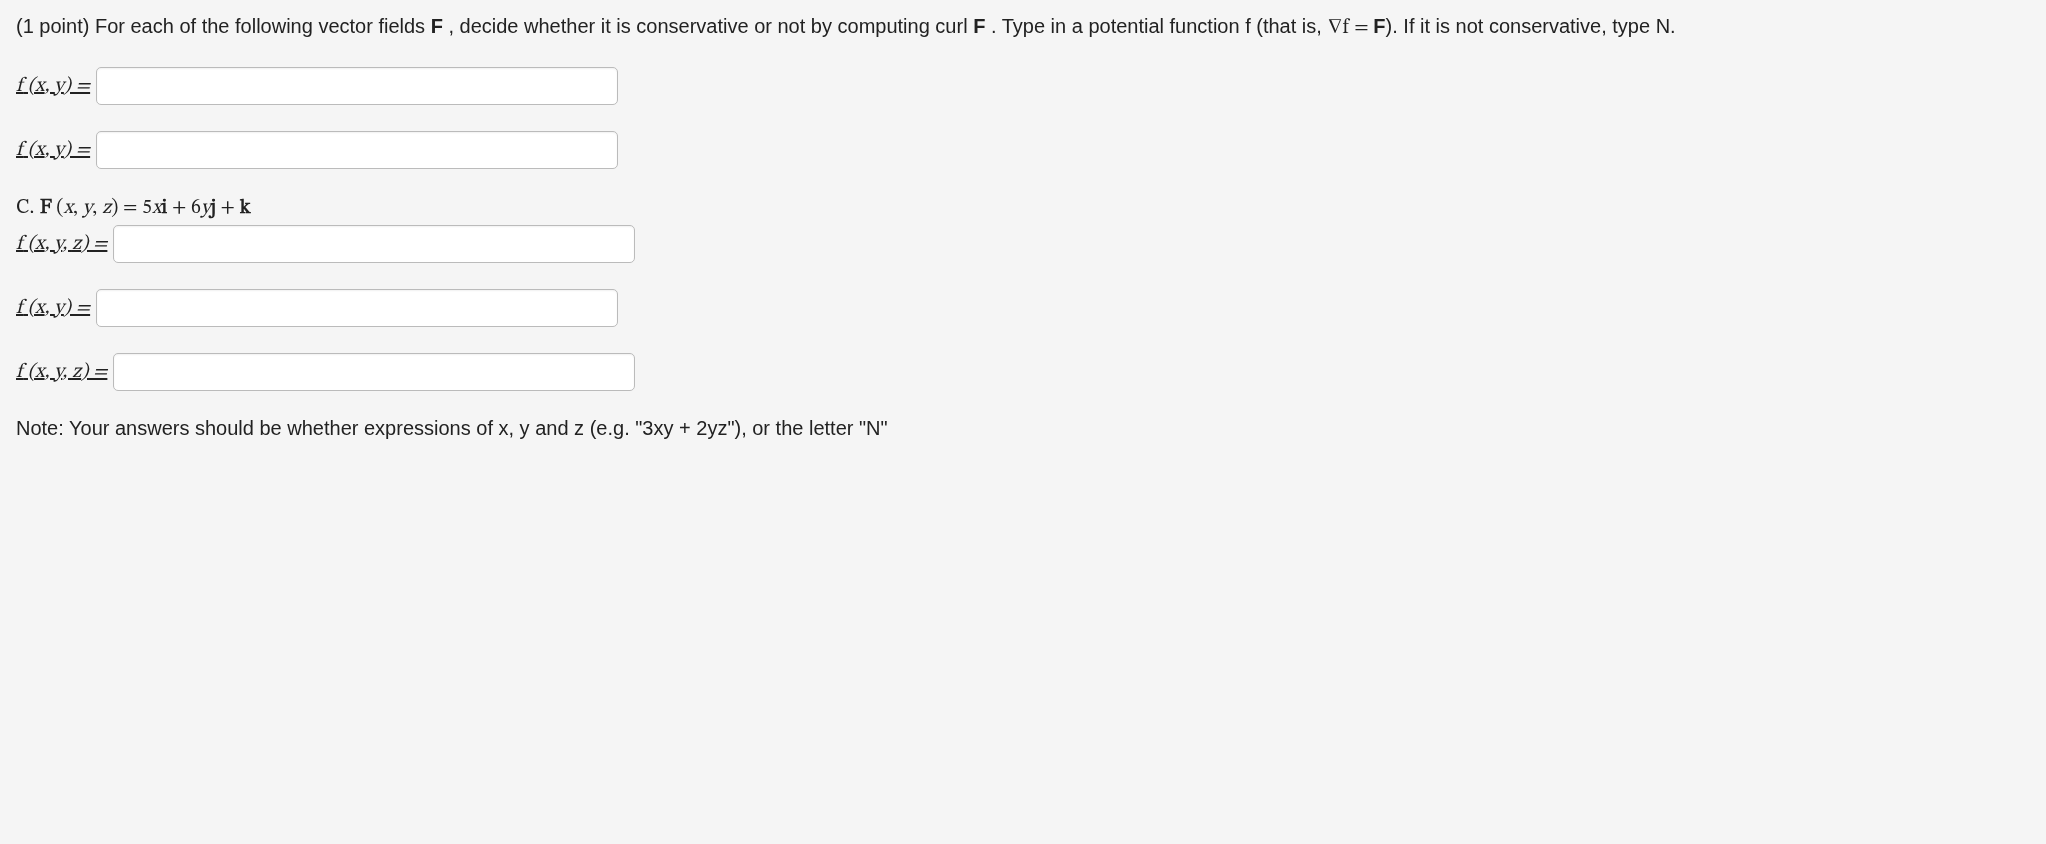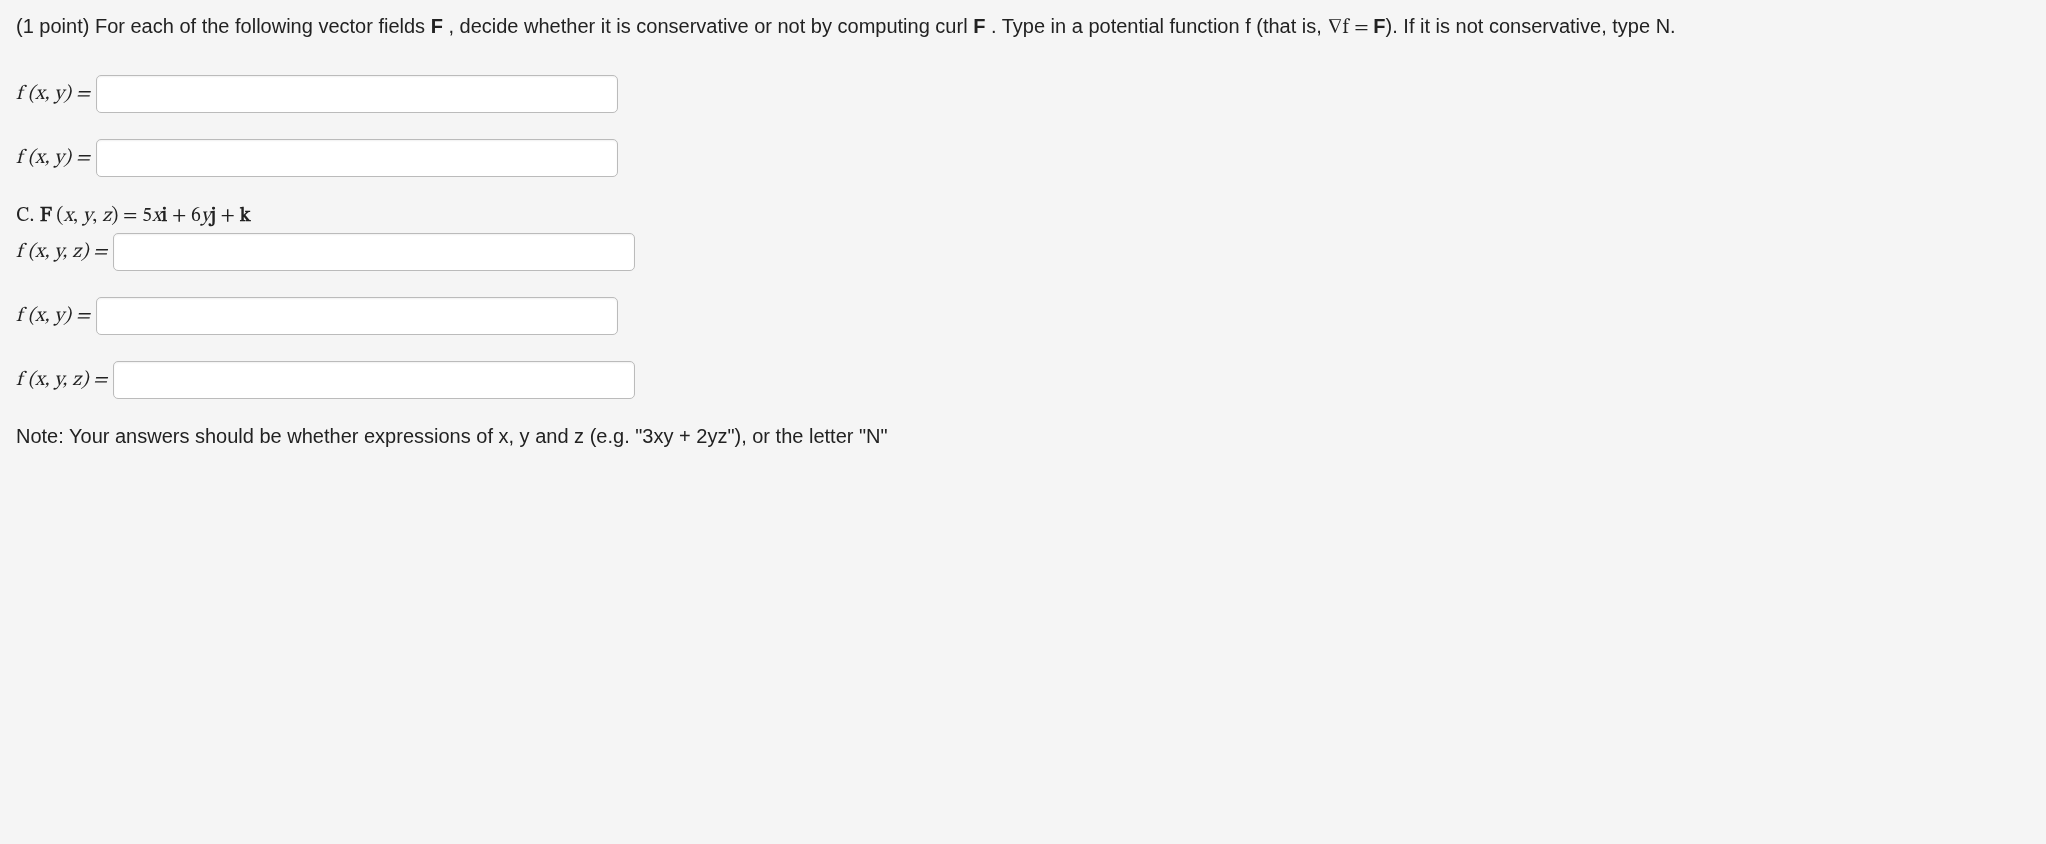--- a/index.html
+++ b/index.html
@@ -7,30 +7,31 @@
     padding: 12px 16px;
     background: #f5f5f5;
     font-family: Arial, Helvetica, sans-serif;
     font-size: 20px;
     color: #222;
     width: 2046px;
     box-sizing: border-box;
   }
   .intro {
     line-height: 1.45;
-    margin-bottom: 32px;
+    margin-bottom: 24px;
   }
   .part {
     margin-bottom: 26px;
   }
   .row {
     display: flex;
     align-items: center;
     flex-wrap: wrap;
     margin-top: 4px;
+    text-decoration: underline;
   }
   .math {
     font-family: "Cambria Math", "STIX Two Math", "Times New Roman", serif;
     font-style: italic;
   }
   .mathup {
     font-family: "Cambria Math", "STIX Two Math", "Times New Roman", serif;
     font-style: normal;
   }
   .bold { font-weight: bold; font-style: normal; }

